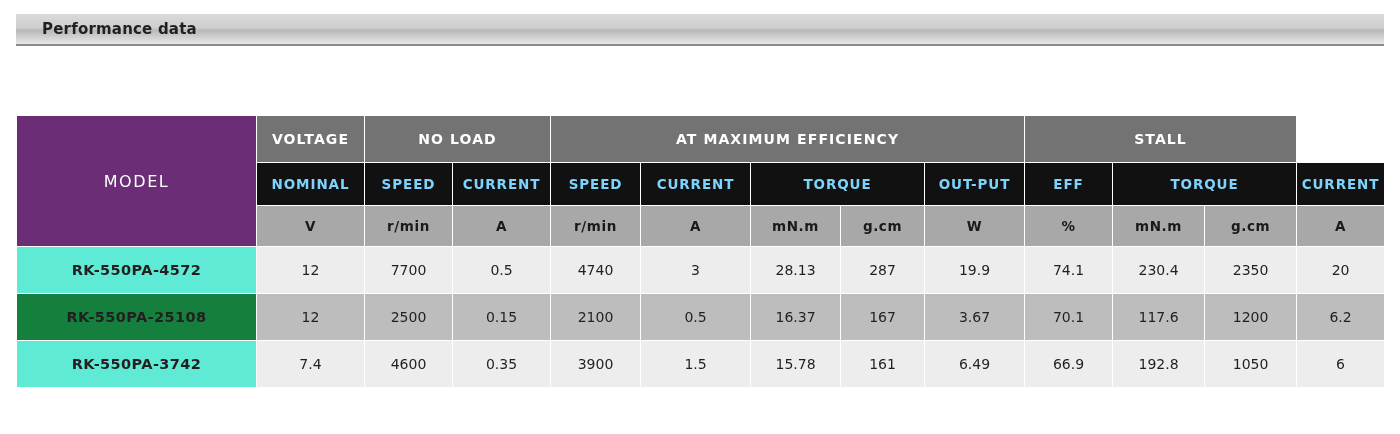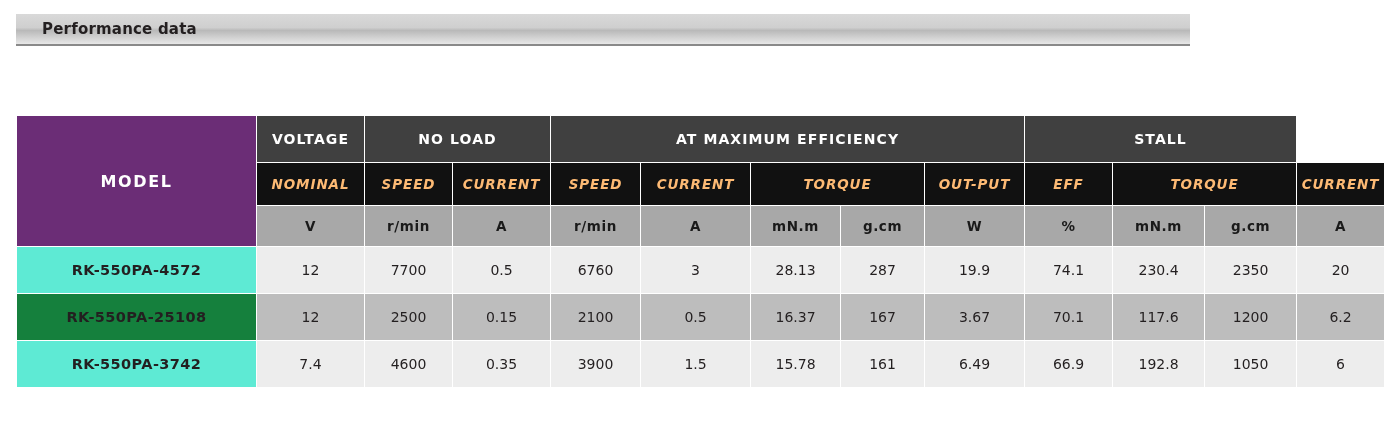--- a/index.html
+++ b/index.html
@@ -13,21 +13,21 @@
     font-family: "DejaVu Sans", "Liberation Sans", sans-serif;
     color: #231f20;
     overflow: hidden;
   }
 
   
   .header-bar {
     position: absolute;
     left: 16px;
     top: 14px;
-    width: 1174px;
+    width: 1368px;
     height: 30px;
     background: linear-gradient(to bottom, #d9d9d9 0%, #cfcfcf 45%, #b9b9b9 55%, #e8e8e8 100%);
     border-bottom: 2px solid #8a8a8a;
     display: flex;
     align-items: center;
   }
   .header-title {
     font-size: 15px;
     font-weight: bold;
     letter-spacing: 0.2px;
@@ -48,40 +48,39 @@
     width: 1368px;
   }
   table.perf td, table.perf th {
     border: 1px solid #ffffff;
     text-align: center;
     vertical-align: middle;
     padding: 0;
   }
 
   .purple {
-    background: #404040;
+    background: #737373;
     color: #ffffff;
     font-weight: bold;
     font-size: 14px;
     letter-spacing: 1.1px;
   }
   .model-cell {
     background: #6b2d76;
     color: #ffffff;
-    font-weight: bold;
+    font-weight: normal;
     font-size: 16px;
     letter-spacing: 1.6px;
   }
   .black {
     background: #111111;
-    color: #fdba74;
+    color: #7dd3fc;
     font-weight: bold;
     font-size: 13.5px;
     letter-spacing: 0.9px;
-    font-style: italic;
   }
   .gray-unit {
     background: #a8a8a8;
     color: #1a1a1a;
     font-weight: bold;
     font-size: 13.5px;
     letter-spacing: 0.6px;
   }
 
   tr.row-odd td.name {
@@ -170,21 +169,21 @@
         <td class="gray-unit">mN.m</td>
         <td class="gray-unit">g.cm</td>
         <td class="gray-unit">A</td>
       </tr>
 
       <tr class="datarow row-odd">
         <td class="name">RK-550PA-4572</td>
         <td class="val">12</td>
         <td class="val">7700</td>
         <td class="val">0.5</td>
-        <td class="val">6760</td>
+        <td class="val">4740</td>
         <td class="val">3</td>
         <td class="val">28.13</td>
         <td class="val">287</td>
         <td class="val">19.9</td>
         <td class="val">74.1</td>
         <td class="val">230.4</td>
         <td class="val">2350</td>
         <td class="val">20</td>
       </tr>
 

